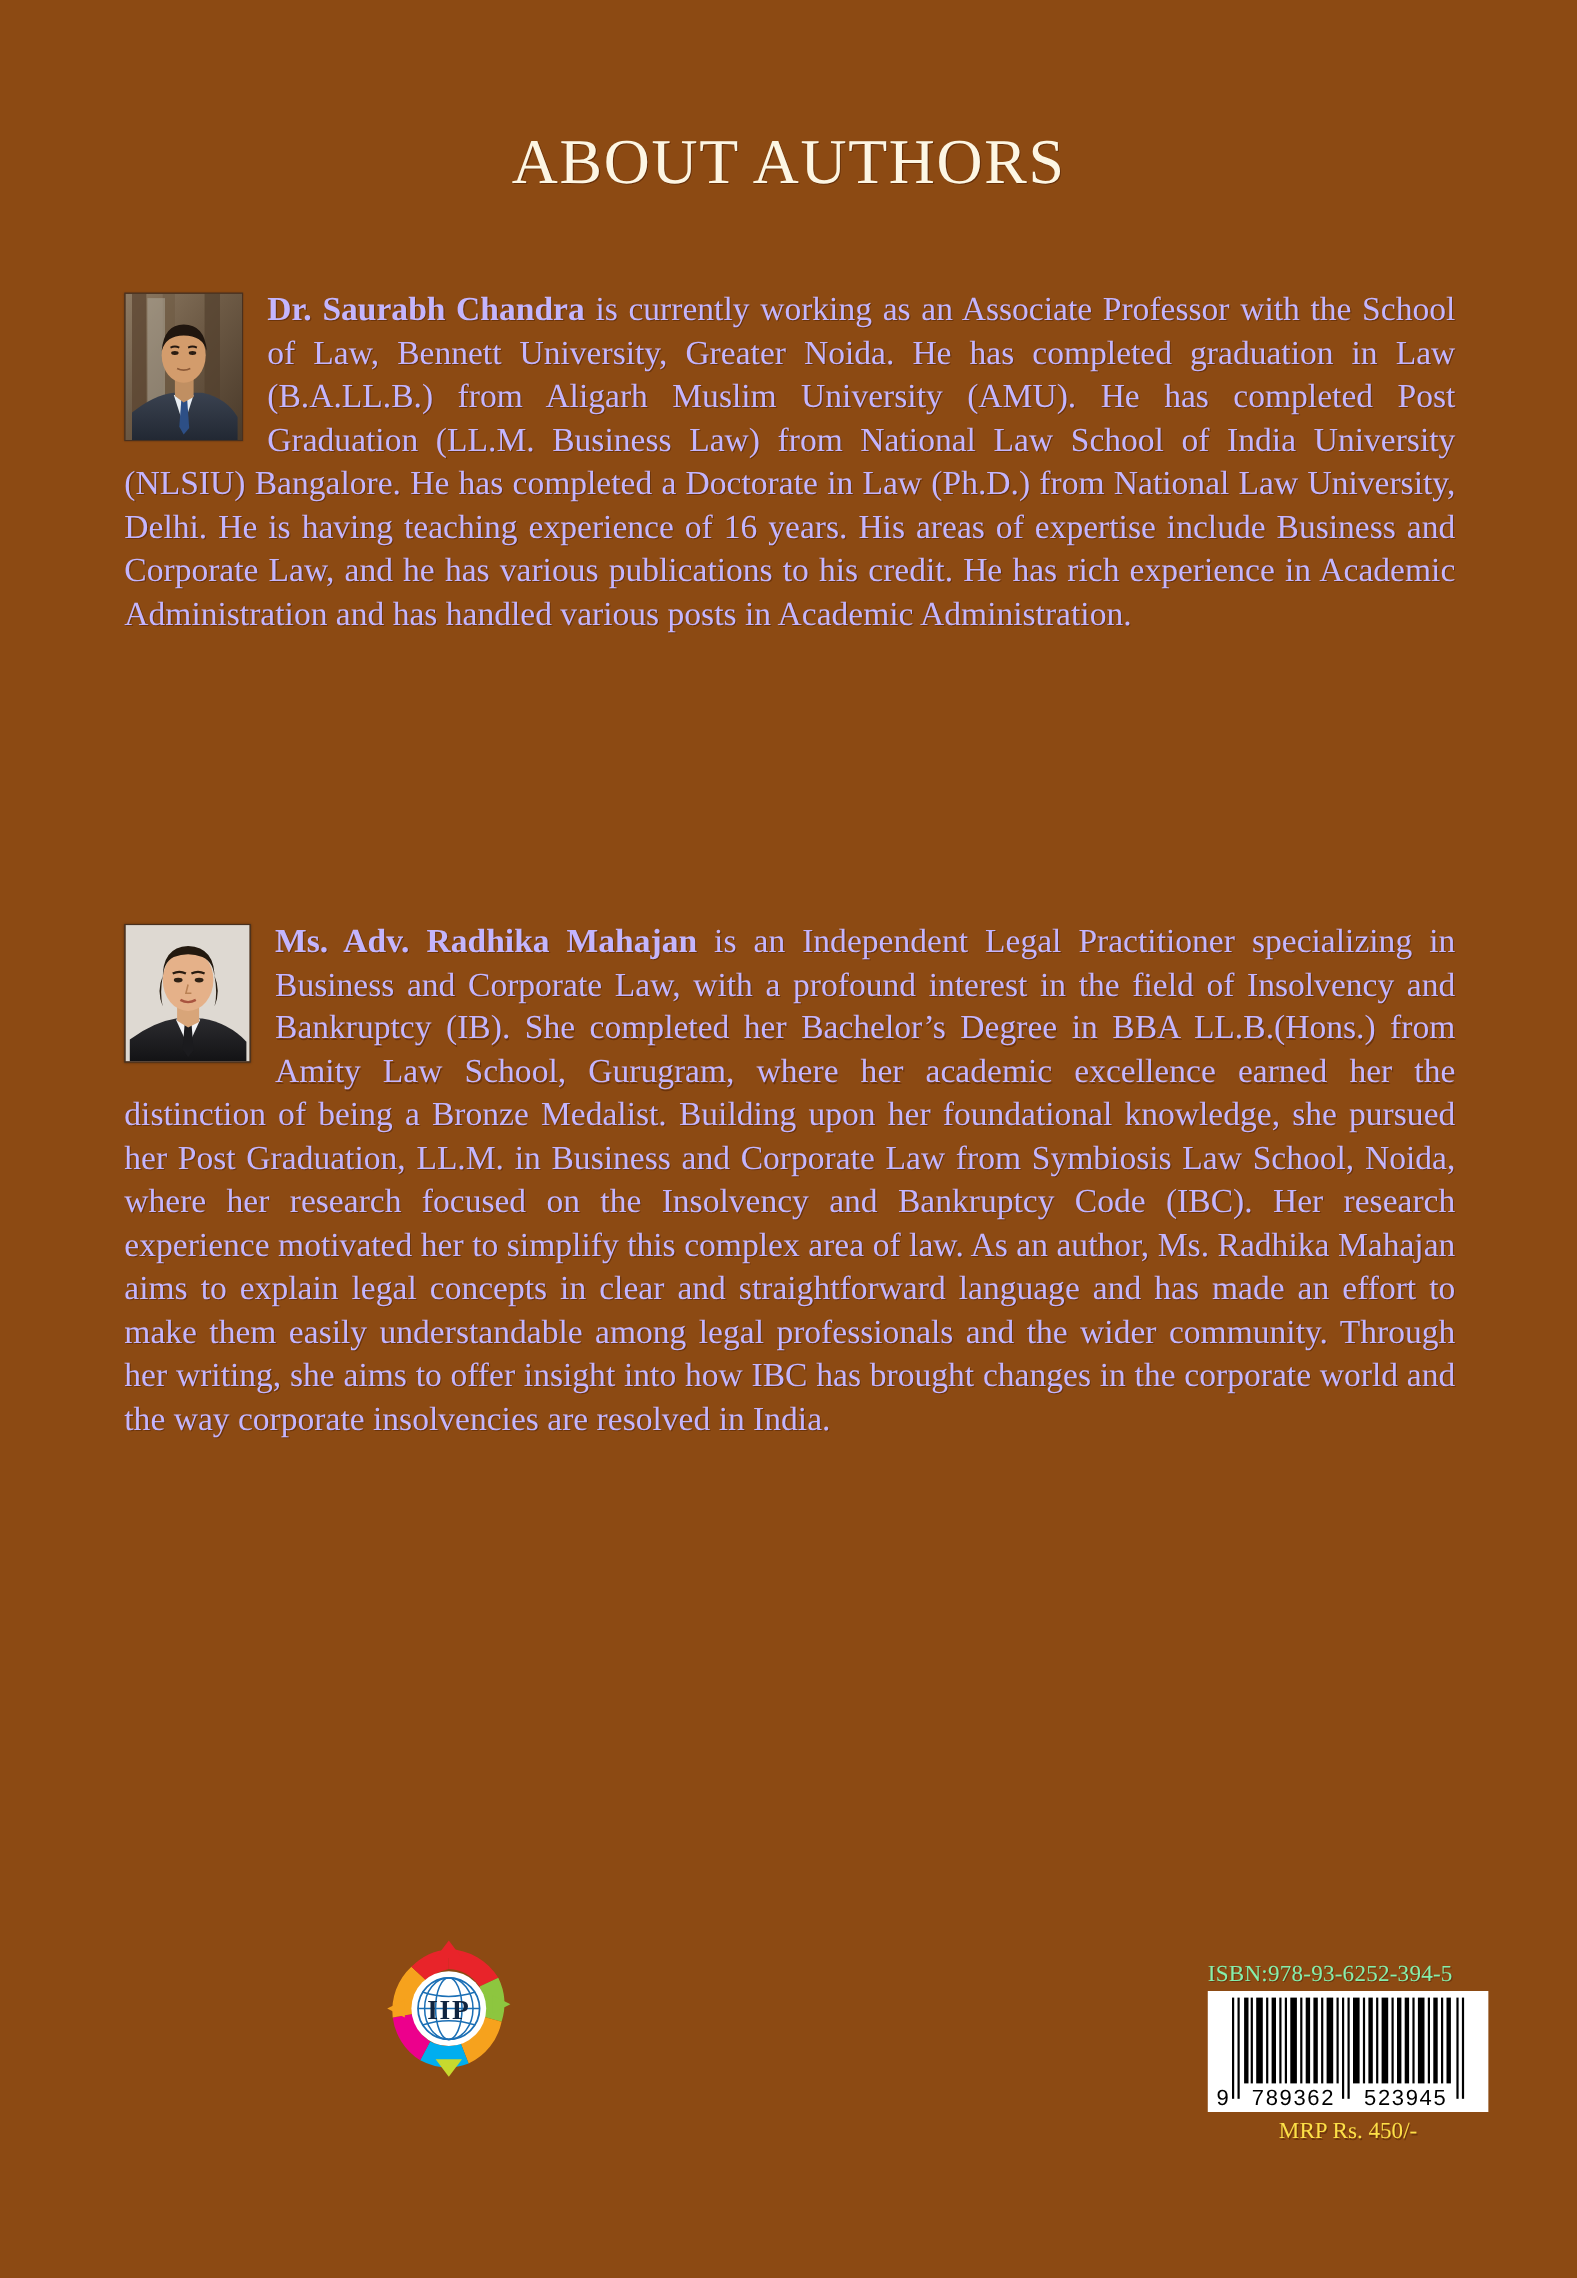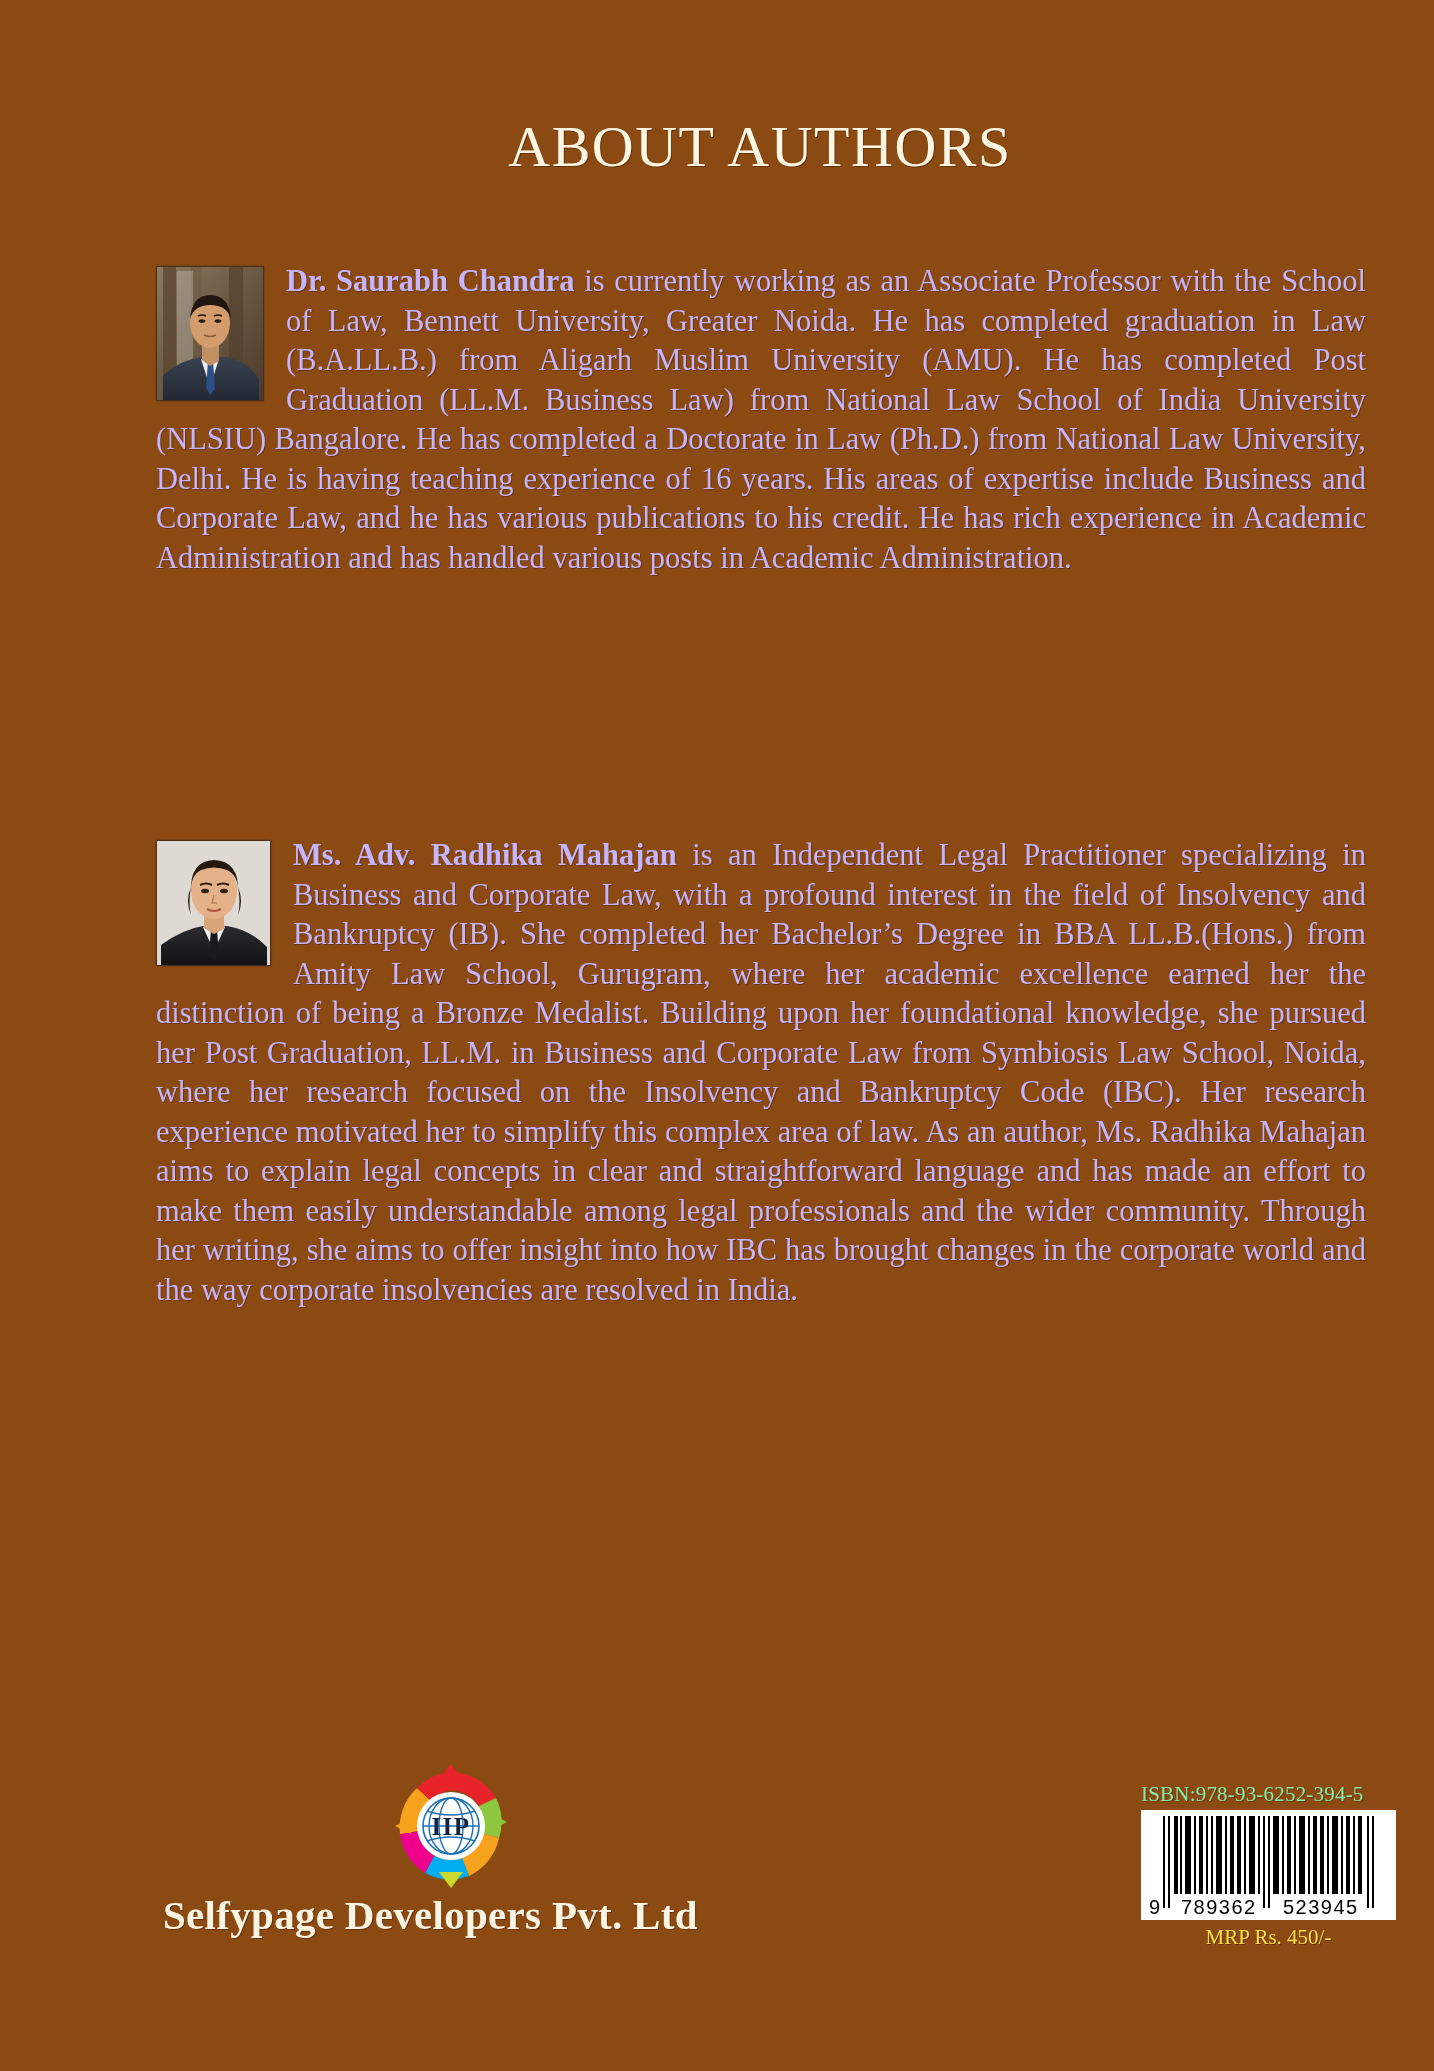--- a/index.html
+++ b/index.html
@@ -12,21 +12,20 @@
     background: #8c4a13;
     font-family: "Liberation Serif", "DejaVu Serif", serif;
     overflow: hidden;
     position: relative;
   }
 
   .page {
     position: absolute;
     inset: 0;
     background: #8c4a13;
-    margin-left: 43px;
   }
 
   
   .title {
     position: absolute;
     top: 118px;
     left: 0;
     width: 1434px;
     text-align: center;
     color: #fdf6e3;
@@ -243,21 +242,20 @@
         <ellipse cx="64" cy="64" rx="22" ry="28"></ellipse>
         <line x1="36" y1="64" x2="92" y2="64"></line>
         <path d="M40 49 q24 8 48 0"></path>
         <path d="M40 79 q24 -8 48 0"></path>
       </g>
 
       <text x="64" y="73" text-anchor="middle" font-family="'Liberation Serif', serif" font-size="25" font-weight="bold" fill="#10243f" letter-spacing="1.5">IIP</text>
     </svg>
   </div>
 
-  <div class="publisher-name">Selfypage Developers Pvt. Ltd</div>
 
   <div class="isbn-wrap">
     <div class="isbn-text">ISBN:978-93-6252-394-5</div>
     <div class="barcode-box">
       <svg viewBox="0 0 255 110" preserveAspectRatio="none" aria-hidden="true">
         <rect width="255" height="110" fill="#ffffff"></rect>
         <g fill="#000000">
 
           <rect x="22" y="6" width="2" height="92"></rect>
           <rect x="27" y="6" width="2" height="92"></rect>

